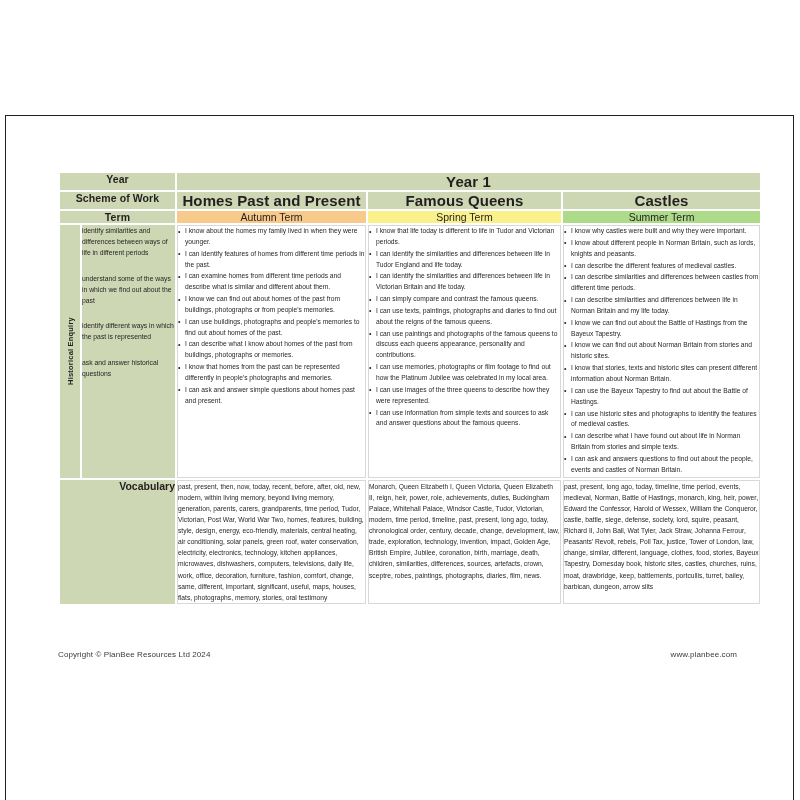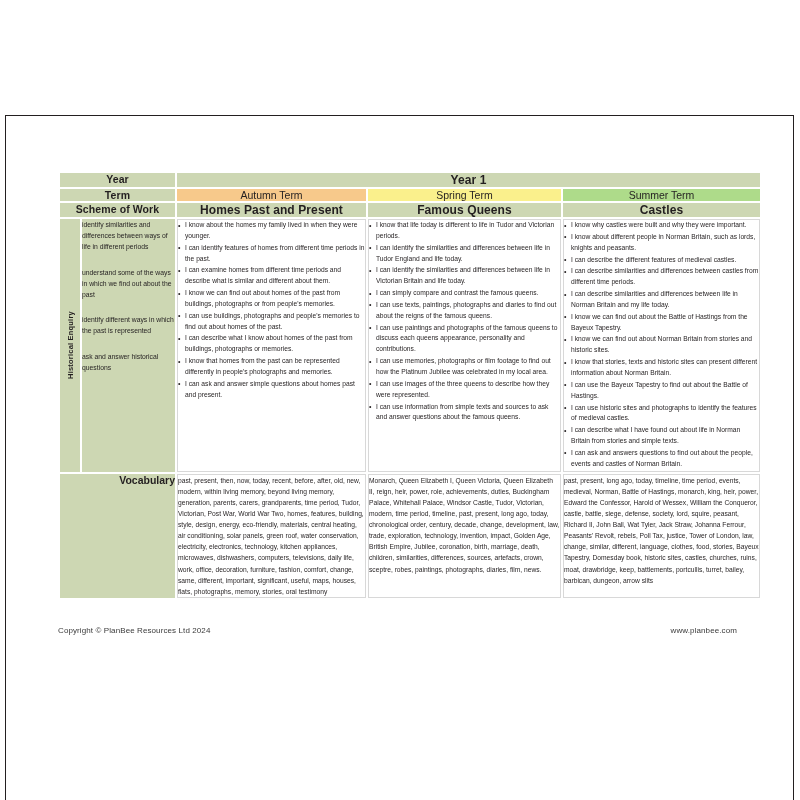--- a/index.html
+++ b/index.html
@@ -45,21 +45,21 @@
 
   .hcell {
     background: #cdd7b3;
     text-align: center;
     font-weight: bold;
     font-size: 10.5px;
     letter-spacing: .1px;
     padding: 7px 4px;
     vertical-align: middle;
   }
-  .hcell.big { font-size: 12px; }
+  .hcell.big { font-size: 15px; }
 
   .term {
     text-align: center;
     font-size: 10.5px;
     padding: 7px 4px;
     vertical-align: middle;
     color: #231f20;
   }
   .term-autumn { background: #f7c98b; }
   .term-spring { background: #faf08c; }
@@ -144,21 +144,21 @@
     left: 52px;
     right: 56px;
     top: 510px;
     display: flex;
     justify-content: space-between;
     align-items: baseline;
     font-size: 8px;
     color: #3a3a3a;
   }
   #footer .copyright { letter-spacing: .1px; }
-  #footer .website { letter-spacing: .1px; }
+  #footer .website { letter-spacing: .1px; margin-top: 24px; }
 </style>
 </head>
 <body>
 
 <div id="page-frame">
 
   <table id="curriculum-table">
     <colgroup>
       <col style="width:20px">
       <col style="width:93px">
@@ -167,31 +167,31 @@
       <col style="width:197px">
     </colgroup>
     <tbody>
 
       <tr>
         <td class="hcell" colspan="2">Year</td>
         <td class="hcell big" colspan="3">Year 1</td>
       </tr>
 
       <tr>
+        <td class="hcell" colspan="2">Scheme of Work</td>
+        <td class="hcell big">Homes Past and Present</td>
+        <td class="hcell big">Famous Queens</td>
+        <td class="hcell big">Castles</td>
+      </tr>
+
+      <tr>
         <td class="hcell" colspan="2">Term</td>
         <td class="term term-autumn">Autumn Term</td>
         <td class="term term-spring">Spring Term</td>
         <td class="term term-summer">Summer Term</td>
-      </tr>
-
-      <tr>
-        <td class="hcell" colspan="2">Scheme of Work</td>
-        <td class="hcell big">Homes Past and Present</td>
-        <td class="hcell big">Famous Queens</td>
-        <td class="hcell big">Castles</td>
       </tr>
 
       <tr>
         <td class="strand-rot">
           <span class="rot-label">Historical Enquiry</span>
         </td>
         <td class="objectives-cell">
           <p class="obj">identify similarities and differences between ways of life in different periods</p>
           <p class="obj">understand some of the ways in which we find out about the past</p>
           <p class="obj">identify different ways in which the past is represented</p>

